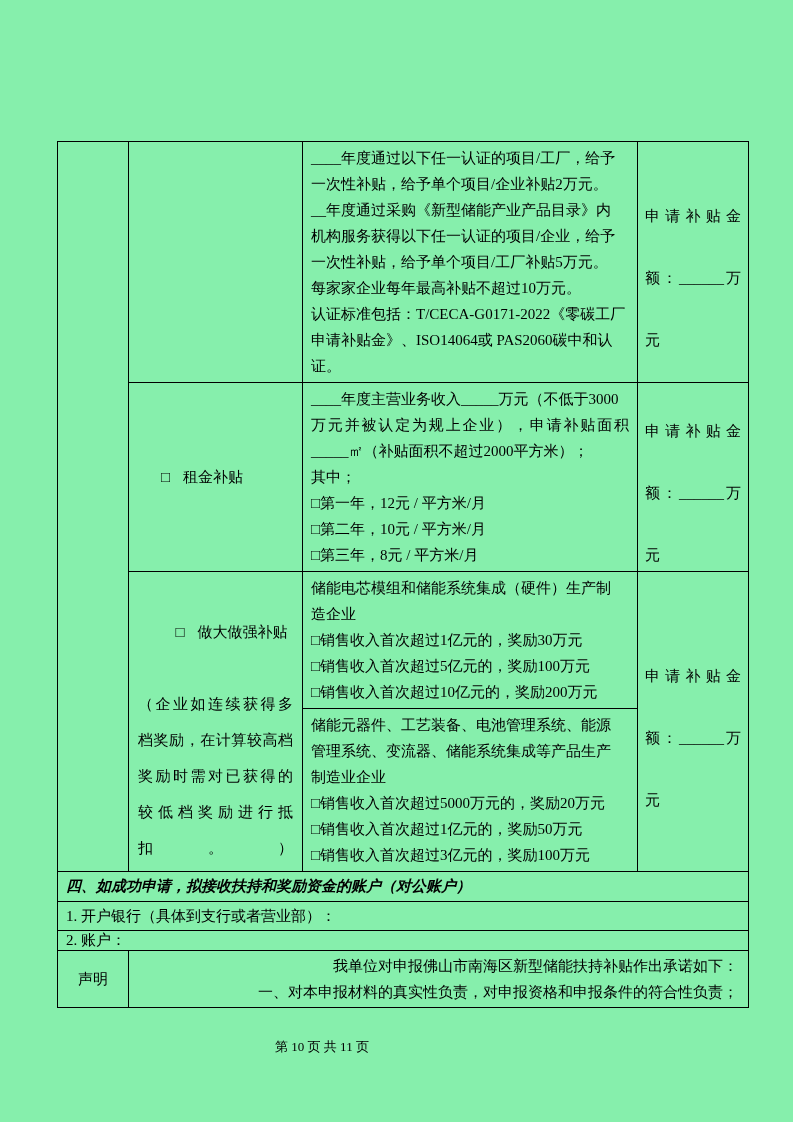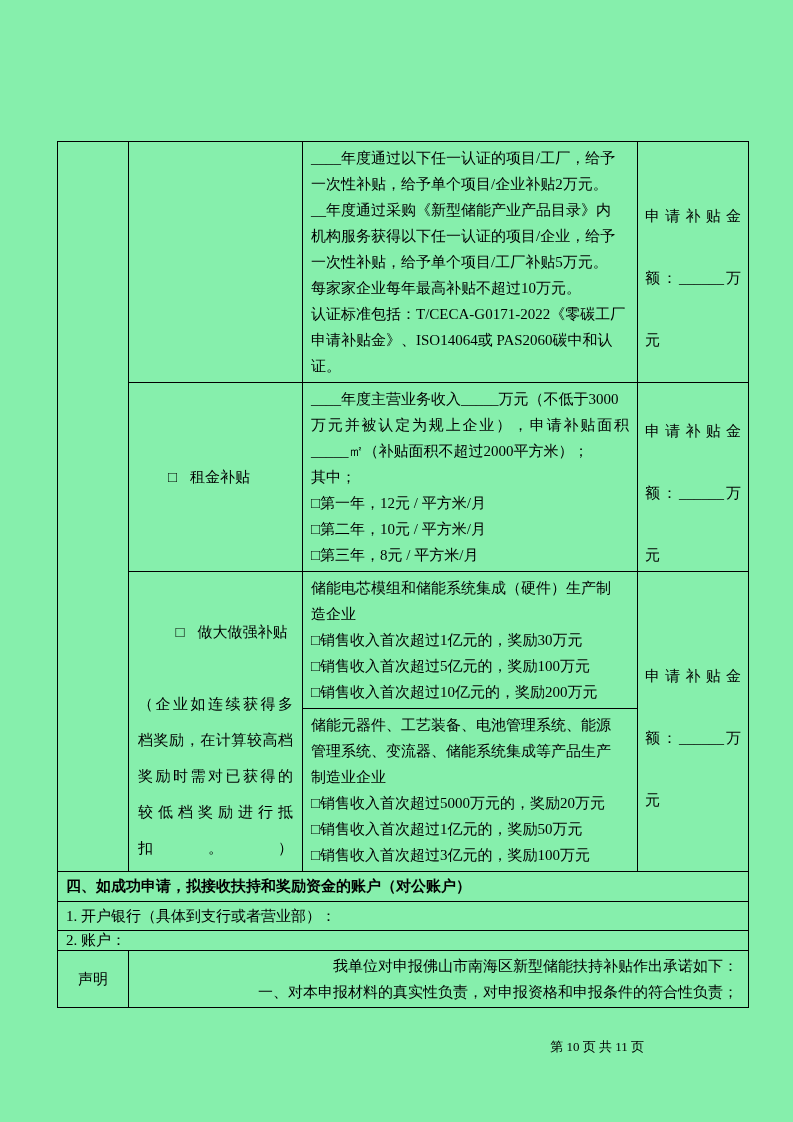--- a/index.html
+++ b/index.html
@@ -46,55 +46,55 @@
 
   
   .amt-cell { padding: 0 7px; }
   .amt-cell .line { line-height: 29px; white-space: normal; margin-top: 33px; }
   .amt-cell .line:not(:last-child) {
     text-align: justify;
     text-align-last: justify;
   }
 
   
-  .label-cell { padding: 0 9px; white-space: pre-wrap; margin-left: 40px; }
+  .label-cell { padding: 0 2px; white-space: pre-wrap; margin-left: 40px; }
   .cbx { display: inline-block; margin-right: 13px; }
 
   .grow-cell { padding: 0 9px; }
   .grow-cell .grow-title { line-height: 36px; white-space: pre-wrap; }
   .grow-note .line {
     line-height: 36px;
     white-space: normal;
     text-align: justify;
     text-align-last: justify;
   }
 
   
   .sec-row td { padding: 0 8px; }
-  .sec-title { font-weight: bold; }
+  .sec-title { font-weight: bold; font-style: italic; }
 
   .decl-label-cell { text-align: center; }
   .decl-cell { padding: 2px 10px; vertical-align: middle; text-align: right; }
 
   
   tr.rA  { height: 215px; }
   tr.rB  { height: 185px; }
   tr.rC1 { height: 132px; }
   tr.rC2 { height: 159px; }
   tr.rD  { height: 30px; }
   tr.rE  { height: 29px; }
   tr.rF  { height: 19px; }
   tr.rG  { height: 53px; }
 
   .footer {
     position: absolute;
     top: 1038px;
     left: 0;
     width: 644px;
-    text-align: right;
+    text-align: center;
     font-size: 13px;
     white-space: pre-wrap;
   }
 </style>
 </head>
 <body>
 
 <div class="page">
 
   <table class="form">

